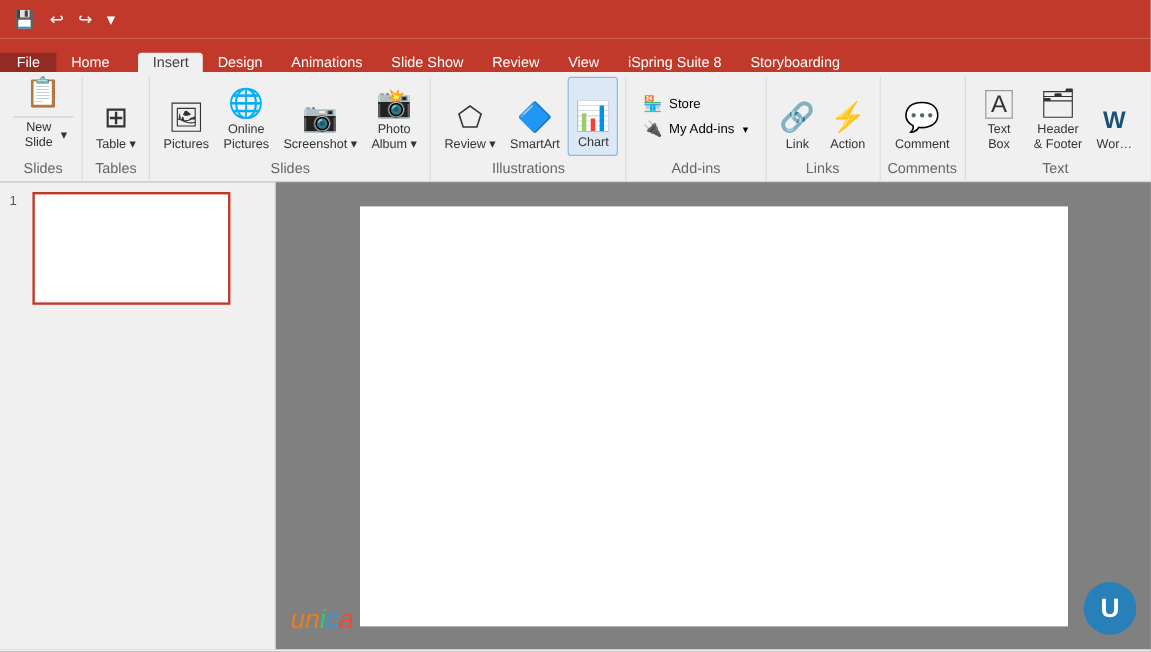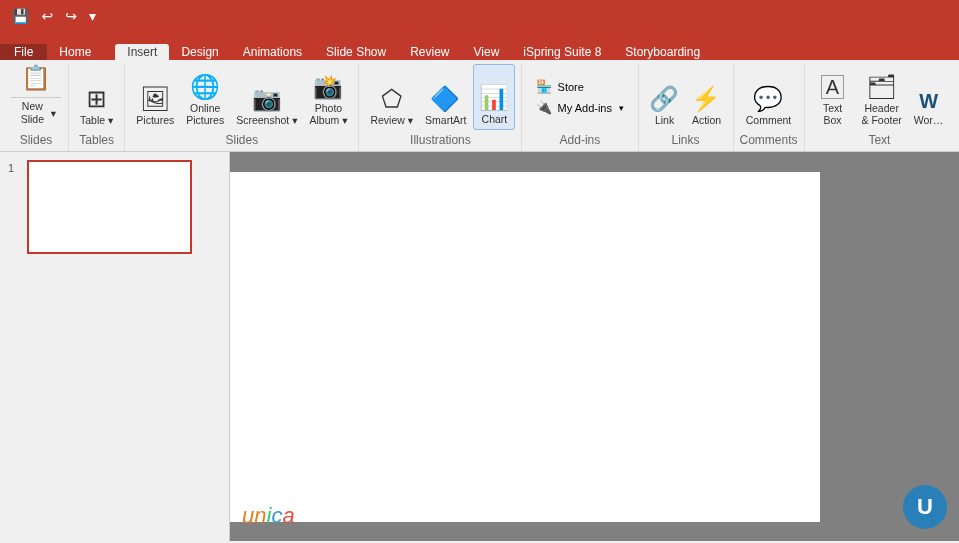--- a/index.html
+++ b/index.html
@@ -174,20 +174,21 @@
       height: 94px;
       background: white;
       border: 2px solid #c0392b;
       position: relative;
     }
     #canvas-area {
       flex: 1;
       background: #808080;
       display: flex;
       align-items: center;
+      justify-content: center;
       position: relative;
     }
     #slide-canvas {
       width: 590px;
       height: 350px;
       background: white;
       position: relative;
     }
 
     

